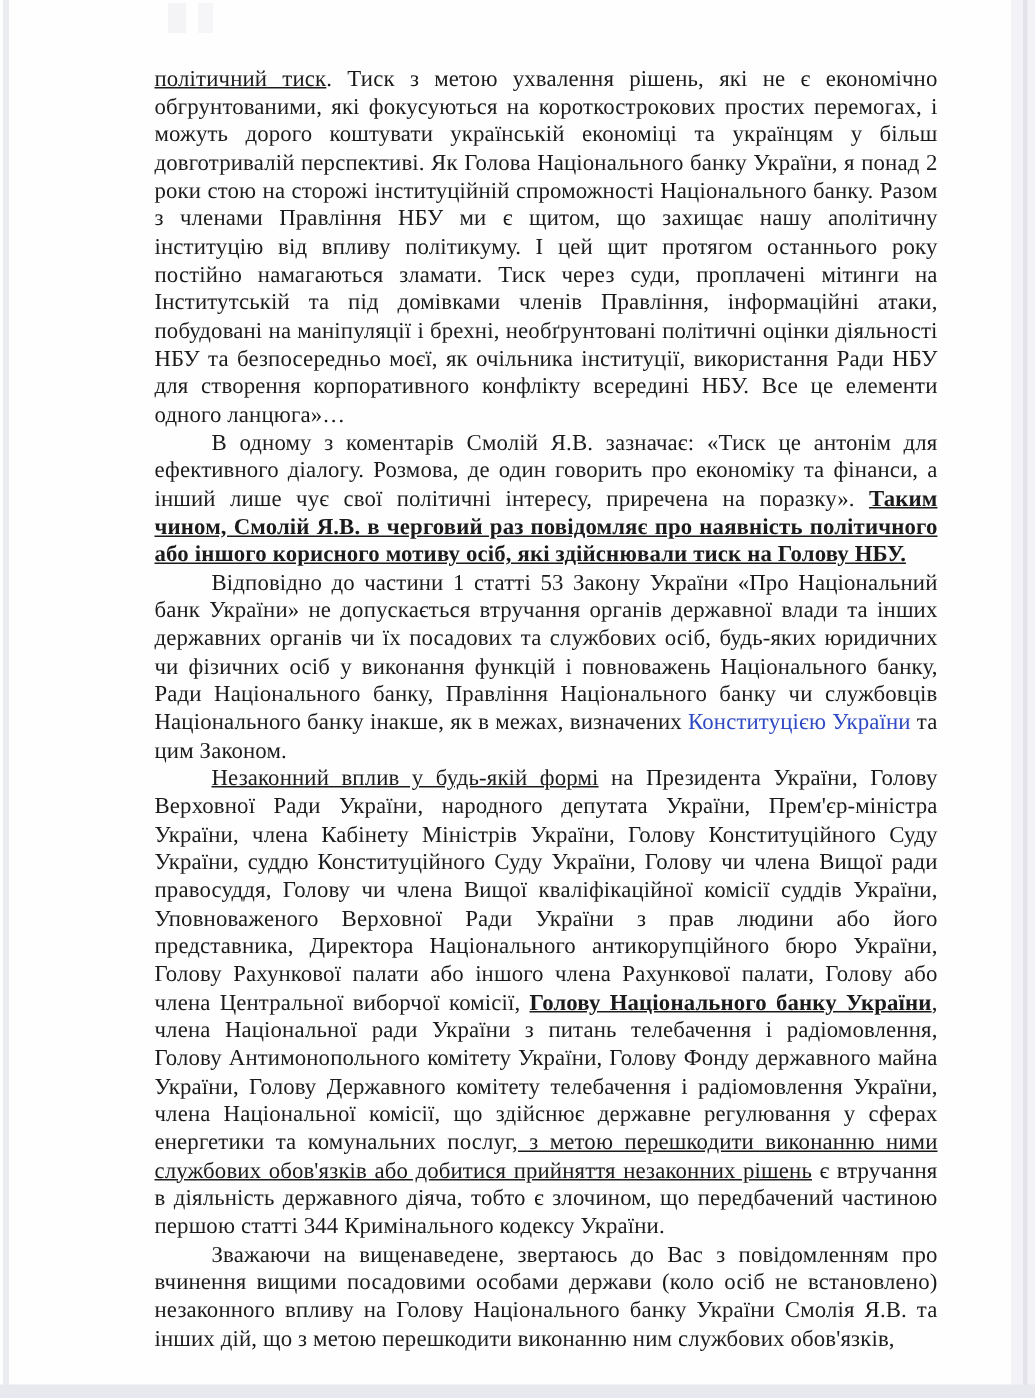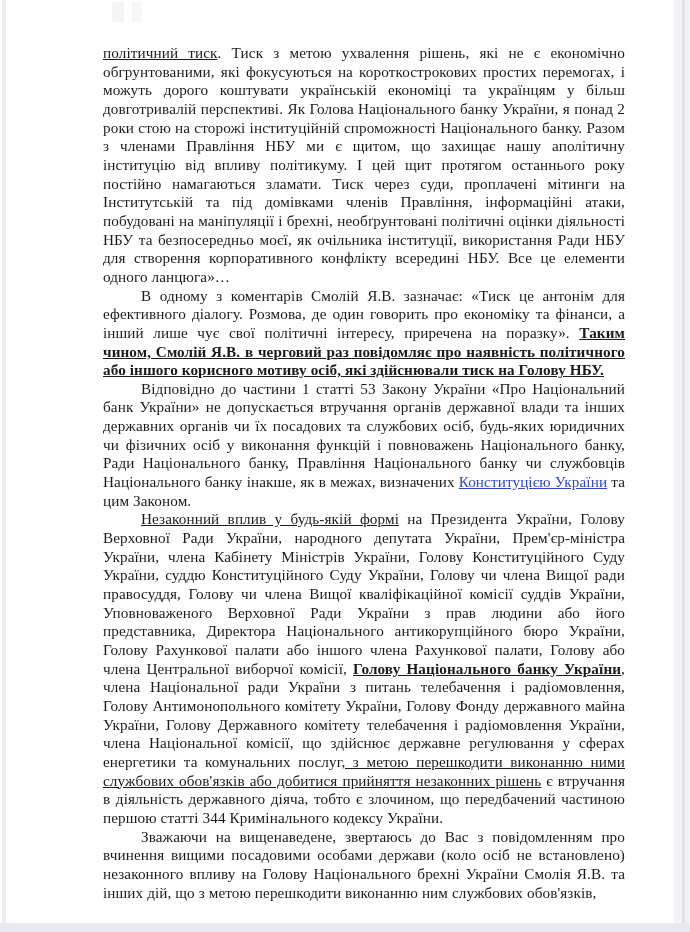--- a/index.html
+++ b/index.html
@@ -74,35 +74,34 @@
     text-align: justify;
   }
   p.doc-para.indent {
     text-indent: 38px;
   }
   .run-u  { text-decoration: underline; }
   .run-b  { font-weight: normal; }
   .run-bu { font-weight: bold; text-decoration: underline; }
   .run-link {
     color: #2f49c4;
-    text-decoration: underline;
     cursor: pointer;
   }
 </style>
 </head>
 <body>
 
 <div id="screen">
   <div class="edge-left-soft"></div>
   <div class="edge-left"></div>
   <div class="edge-right-soft"></div>
   <div class="edge-right-line"></div>
   <div class="bottom-bar"></div>
   <div class="scan-artifact"></div>
 
   <div class="doc-text">
       <p class="doc-para"><span class="run-u">політичний тиск</span><span>. Тиск з метою ухвалення рішень, які не є економічно обгрунтованими, які фокусуються на короткострокових простих перемогах, і можуть дорого коштувати українській економіці та українцям у більш довготривалій перспективі. Як Голова Національного банку України, я понад 2 роки стою на сторожі інституційній спроможності Національного банку. Разом з членами Правління НБУ ми є щитом, що захищає нашу аполітичну інституцію від впливу політикуму. І цей щит протягом останнього року постійно намагаються зламати. Тиск через суди, проплачені мітинги на Інститутській та під домівками членів Правління, інформаційні атаки, побудовані на маніпуляції і брехні, необґрунтовані політичні оцінки діяльності НБУ та безпосередньо моєї, як очільника інституції, використання Ради НБУ для створення корпоративного конфлікту всередині НБУ. Все це елементи одного ланцюга»…</span></p>
       <p class="doc-para indent"><span>В одному з коментарів Смолій Я.В. зазначає: «Тиск це антонім для ефективного діалогу. Розмова, де один говорить про економіку та фінанси, а інший лише чує свої політичні інтересу, приречена на поразку». </span><span class="run-bu">Таким чином, Смолій Я.В. в черговий раз повідомляє про наявність політичного або іншого корисного мотиву осіб, які здійснювали тиск на Голову НБУ.</span></p>
       <p class="doc-para indent"><span>Відповідно до частини 1 статті 53 Закону України «Про Національний банк України» не допускається втручання органів державної влади та інших державних органів чи їх посадових та службових осіб, будь-яких юридичних чи фізичних осіб у виконання функцій і повноважень Національного банку, Ради Національного банку, Правління Національного банку чи службовців Національного банку інакше, як в межах, визначених </span><span class="run-link">Конституцією України</span><span> та цим Законом.</span></p>
       <p class="doc-para indent"><span class="run-u">Незаконний вплив у будь-якій формі</span><span> на Президента України, Голову Верховної Ради України, народного депутата України, Прем'єр-міністра України, члена Кабінету Міністрів України, Голову Конституційного Суду України, суддю Конституційного Суду України, Голову чи члена Вищої ради правосуддя, Голову чи члена Вищої кваліфікаційної комісії суддів України, Уповноваженого Верховної Ради України з прав людини або його представника, Директора Національного антикорупційного бюро України, Голову Рахункової палати або іншого члена Рахункової палати, Голову або члена Центральної виборчої комісії, </span><span class="run-bu">Голову Національного банку України</span><span>, члена Національної ради України з питань телебачення і радіомовлення, Голову Антимонопольного комітету України, Голову Фонду державного майна України, Голову Державного комітету телебачення і радіомовлення України, члена Національної комісії, що здійснює державне регулювання у сферах енергетики та комунальних послуг</span><span class="run-u">, з метою перешкодити виконанню ними службових обов'язків або добитися прийняття незаконних рішень</span><span class="run-b"> є втручання в діяльність державного діяча, тобто є злочином, що передбачений частиною першою статті 344 Кримінального кодексу України.</span></p>
-      <p class="doc-para indent"><span>Зважаючи на вищенаведене, звертаюсь до Вас з повідомленням про вчинення вищими посадовими особами держави (коло осіб не встановлено) незаконного впливу на Голову Національного брехні України Смолія Я.В. та інших дій, що з метою перешкодити виконанню ним службових обов'язків,</span></p>
+      <p class="doc-para indent"><span>Зважаючи на вищенаведене, звертаюсь до Вас з повідомленням про вчинення вищими посадовими особами держави (коло осіб не встановлено) незаконного впливу на Голову Національного банку України Смолія Я.В. та інших дій, що з метою перешкодити виконанню ним службових обов'язків,</span></p>
     </div>
 </div>
 
 </body></html>

